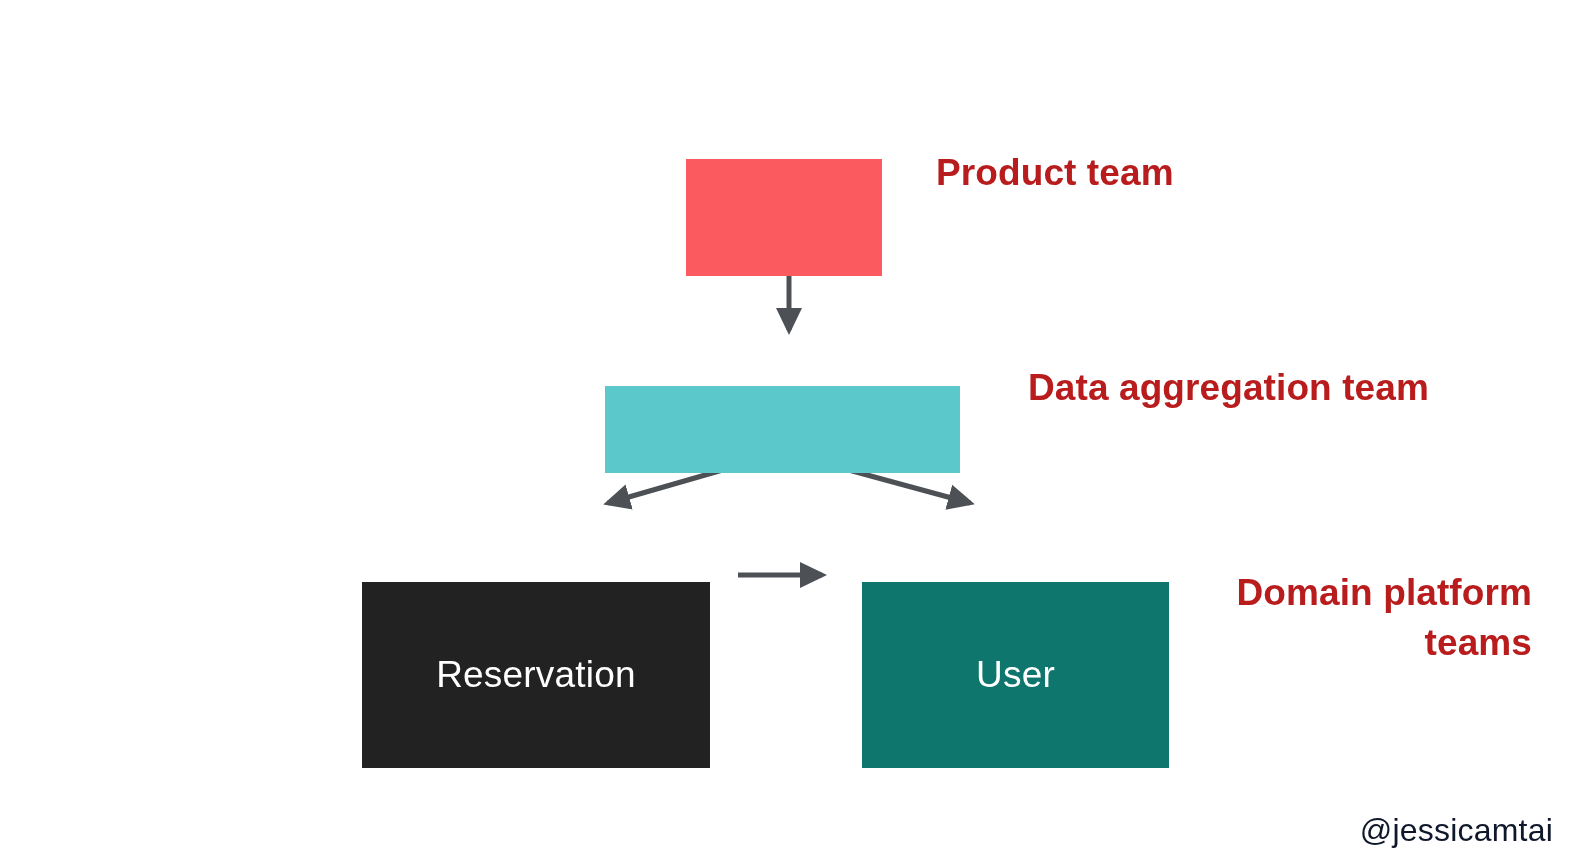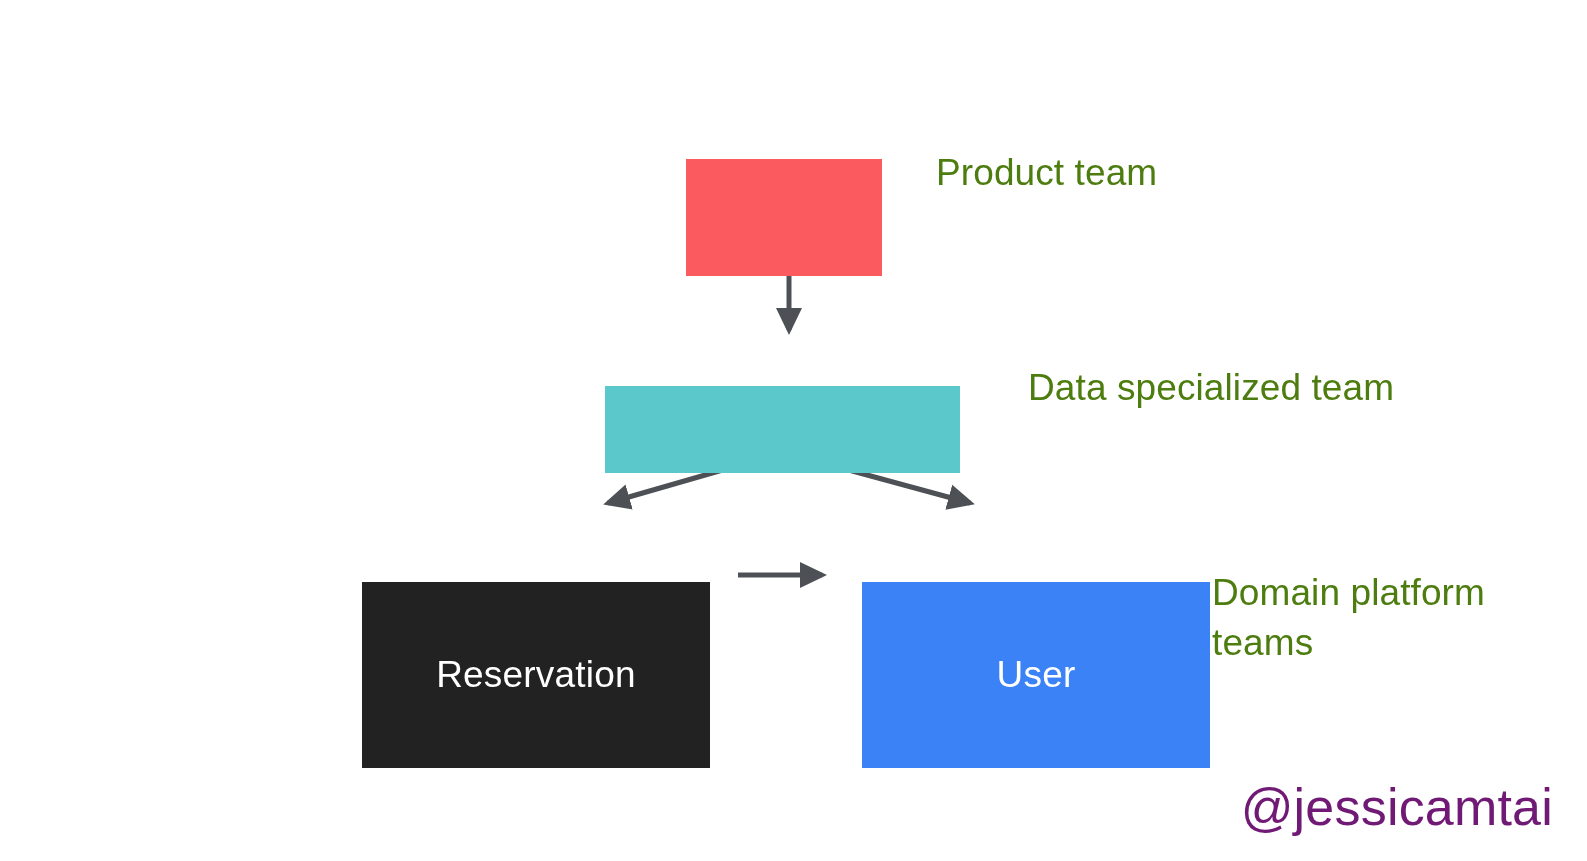--- a/index.html
+++ b/index.html
@@ -59,63 +59,63 @@
   .box-reservation {
     left: 362px;
     top: 546px;
     width: 348px;
     height: 186px;
     background: #222222;
   }
   .box-user {
     left: 862px;
     top: 546px;
-    width: 348px;
+    width: 307px;
     height: 186px;
-    background: #3b82f6;
+    background: #0f766e;
   }
   .box-label {
     color: #ffffff;
     font-size: 37px;
     font-weight: 400;
     letter-spacing: 0.2px;
   }
 
   
   .annot {
     position: absolute;
-    color: #4d7c0f;
+    color: #b91c1c;
     font-size: 37px;
-    font-weight: 400;
+    font-weight: 700;
     letter-spacing: 0.1px;
     line-height: 1.35;
   }
   .annot-product {
     left: 936px;
     top: 148px;
   }
   .annot-data {
     left: 1028px;
     top: 363px;
   }
   .annot-domain {
     left: 1212px;
     top: 568px;
     width: 320px;
-    text-align: left;
+    text-align: right;
     white-space: pre-line;
   }
 
   
   .handle {
     position: absolute;
     right: 34px;
-    bottom: 24px;
-    font-size: 52px;
-    color: #701a75;
+    bottom: 12px;
+    font-size: 32px;
+    color: #0f172a;
     letter-spacing: 0.2px;
   }
 
   
   .arrows {
     position: absolute;
     left: 0;
     top: 0;
     width: 1587px;
     height: 861px;
@@ -155,20 +155,20 @@
   <div class="box box-reservation">
     <span class="box-label">Reservation</span>
   </div>
 
   <div class="box box-user">
     <span class="box-label">User</span>
   </div>
 
   <div class="annot annot-product">Product team</div>
 
-  <div class="annot annot-data">Data specialized team</div>
+  <div class="annot annot-data">Data aggregation team</div>
 
   <div class="annot annot-domain">Domain platform
 teams</div>
 
   <div class="handle">@jessicamtai</div>
 
 </div>
 
 </body></html>

